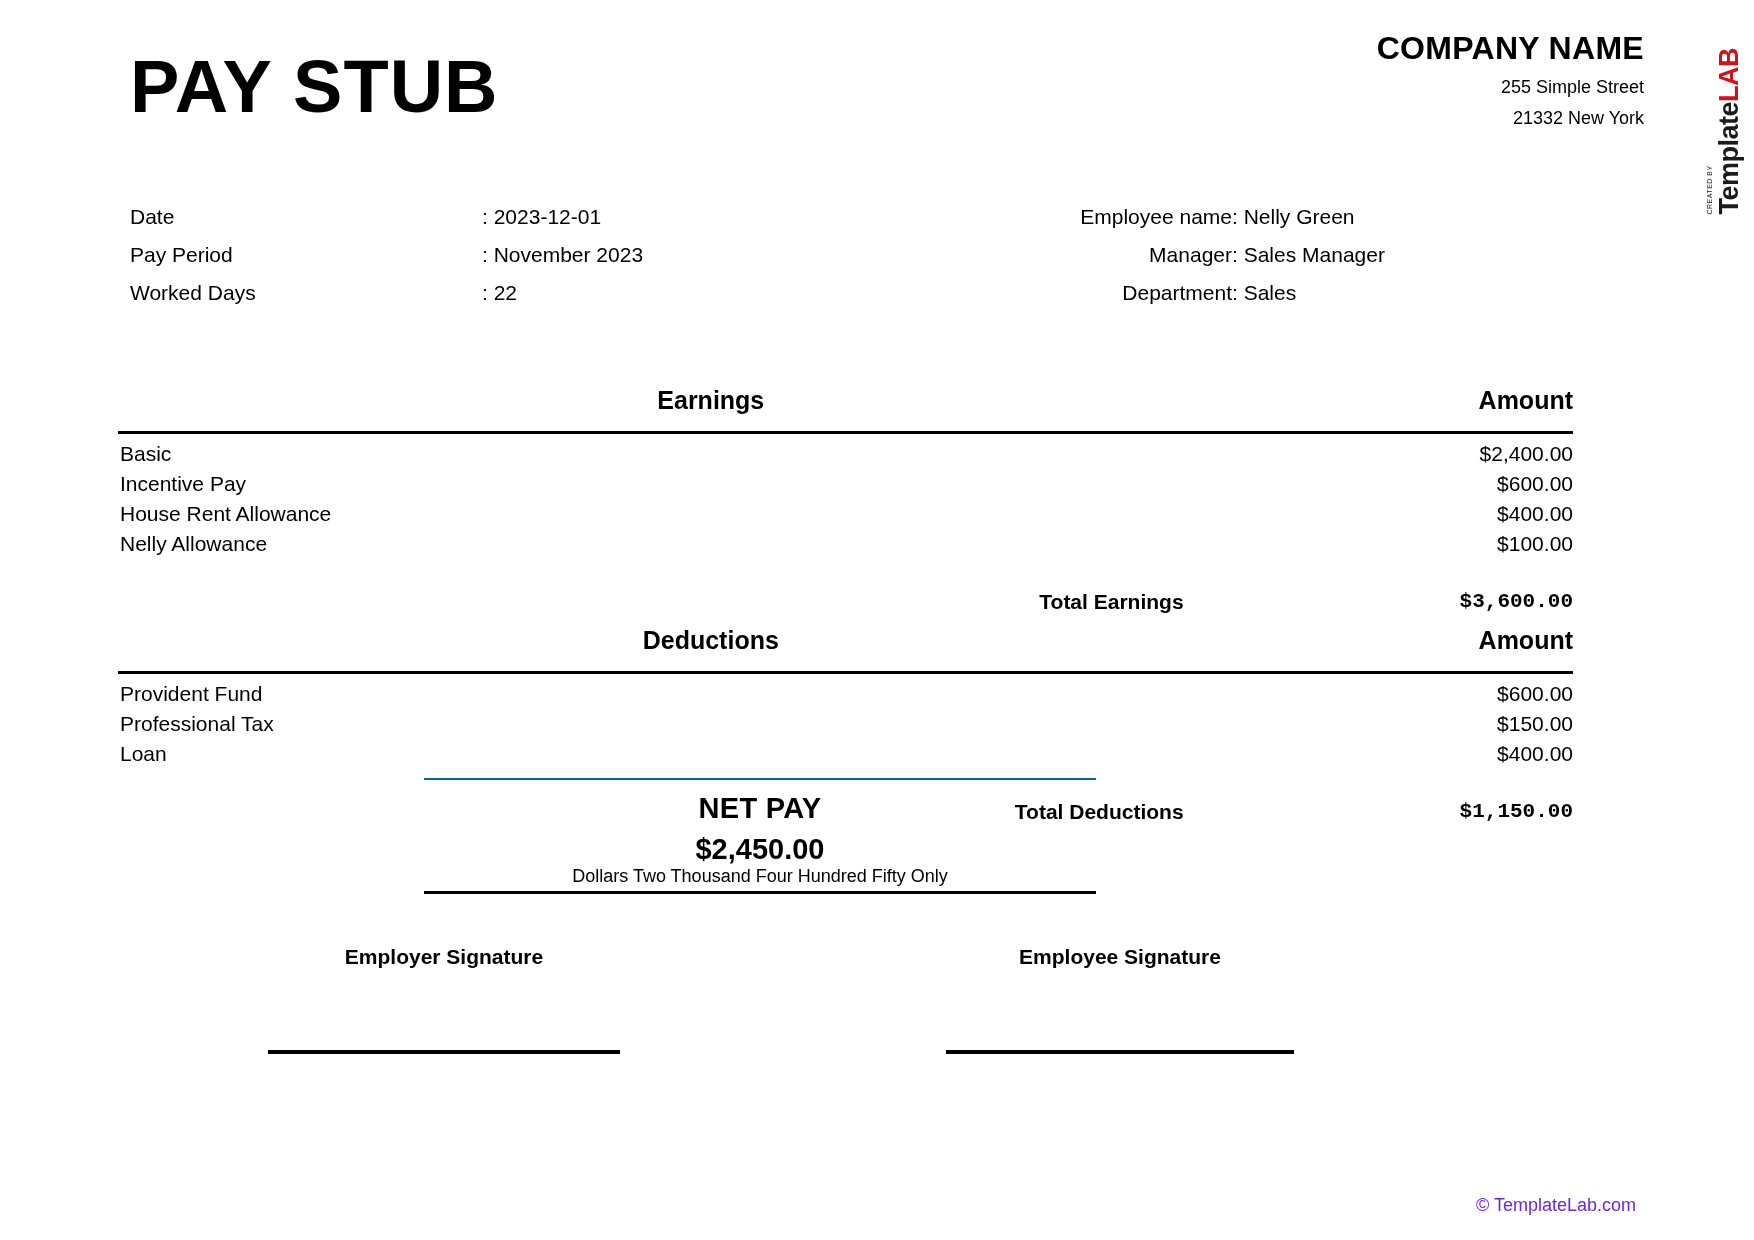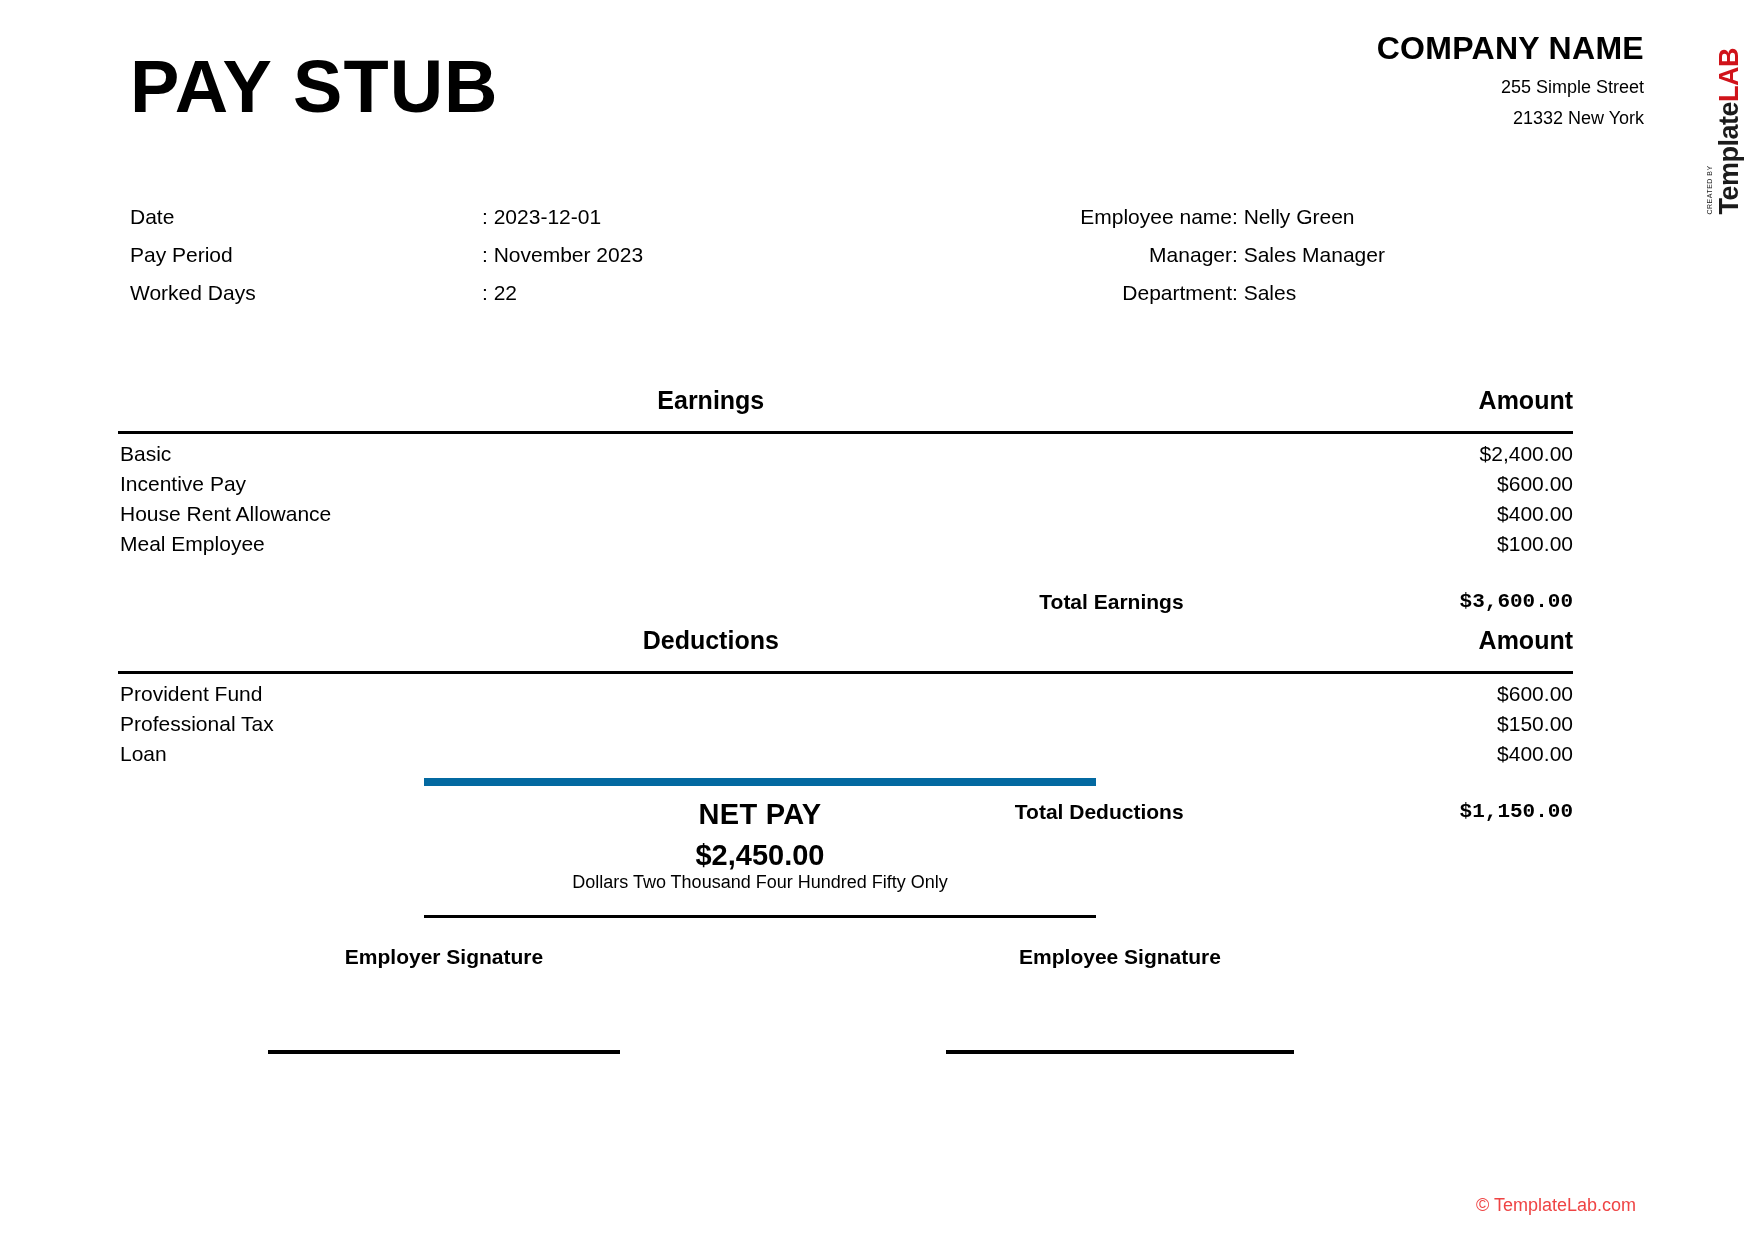--- a/index.html
+++ b/index.html
@@ -158,24 +158,24 @@
   }
   .totals .t-amount { text-align: right; font-family: Liberation Mono, monospace; }
 
   
   .netpay {
     position: absolute;
     left: 424px;
     top: 778px;
     width: 672px;
     text-align: center;
-    border-top: 8px solid #0369a1;
+    border-top: 2px solid #0369a1;
     border-bottom: 3px solid #000;
     padding-top: 12px;
-    padding-bottom: 18px;
+    padding-bottom: 0;
   }
   .netpay-title {
     font-size: 29px;
     font-weight: bold;
     letter-spacing: 0.3px;
   }
   .netpay-amount {
     font-size: 29px;
     font-weight: bold;
     margin-top: 8px;
@@ -201,21 +201,21 @@
   }
   .sig-line-employer { left: 268px; top: 1050px; width: 352px; }
   .sig-line-employee { left: 946px; top: 1050px; width: 348px; }
 
   
   .footer {
     position: absolute;
     right: 118px;
     bottom: 24px;
     font-size: 18px;
-    color: #ef4444;
+    color: #6d28d9;
     margin-top: 21px;
   }
 </style>
 </head>
 <body>
 
 <div class="page">
 
   <div class="header">
     <div class="doc-title">PAY STUB</div>
@@ -265,21 +265,21 @@
     </div>
     <div class="row">
       <div class="r-label">Incentive Pay</div>
       <div class="r-amount">$600.00</div>
     </div>
     <div class="row">
       <div class="r-label">House Rent Allowance</div>
       <div class="r-amount">$400.00</div>
     </div>
     <div class="row">
-      <div class="r-label">Meal Employee</div>
+      <div class="r-label">Nelly Allowance</div>
       <div class="r-amount">$100.00</div>
     </div>
     <div class="totals">
       <div class="t-label">Total Earnings</div>
       <div class="t-amount">$3,600.00</div>
     </div>
   </div>
 
   <div class="section" style="top: 582px;">
     <div class="sec-head">

